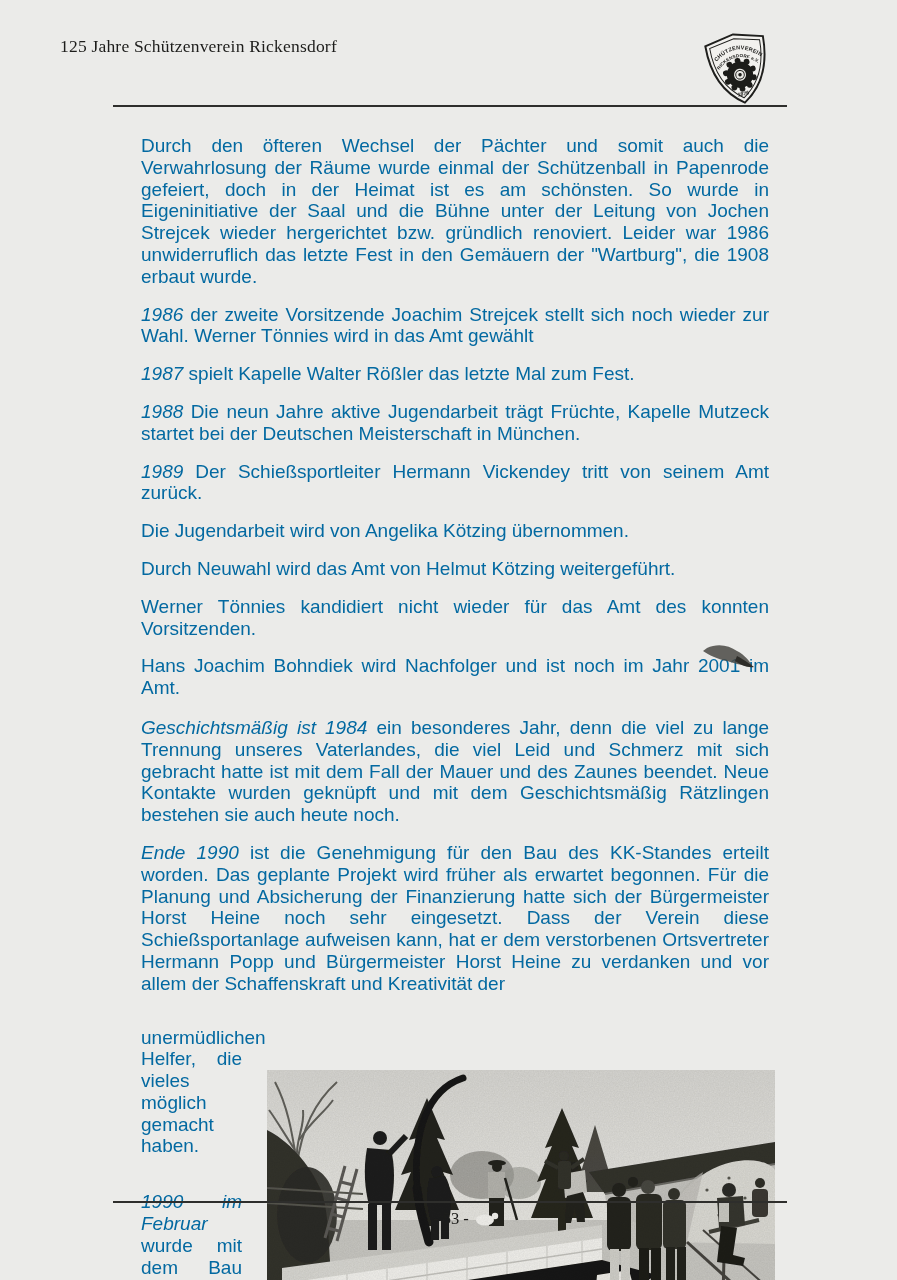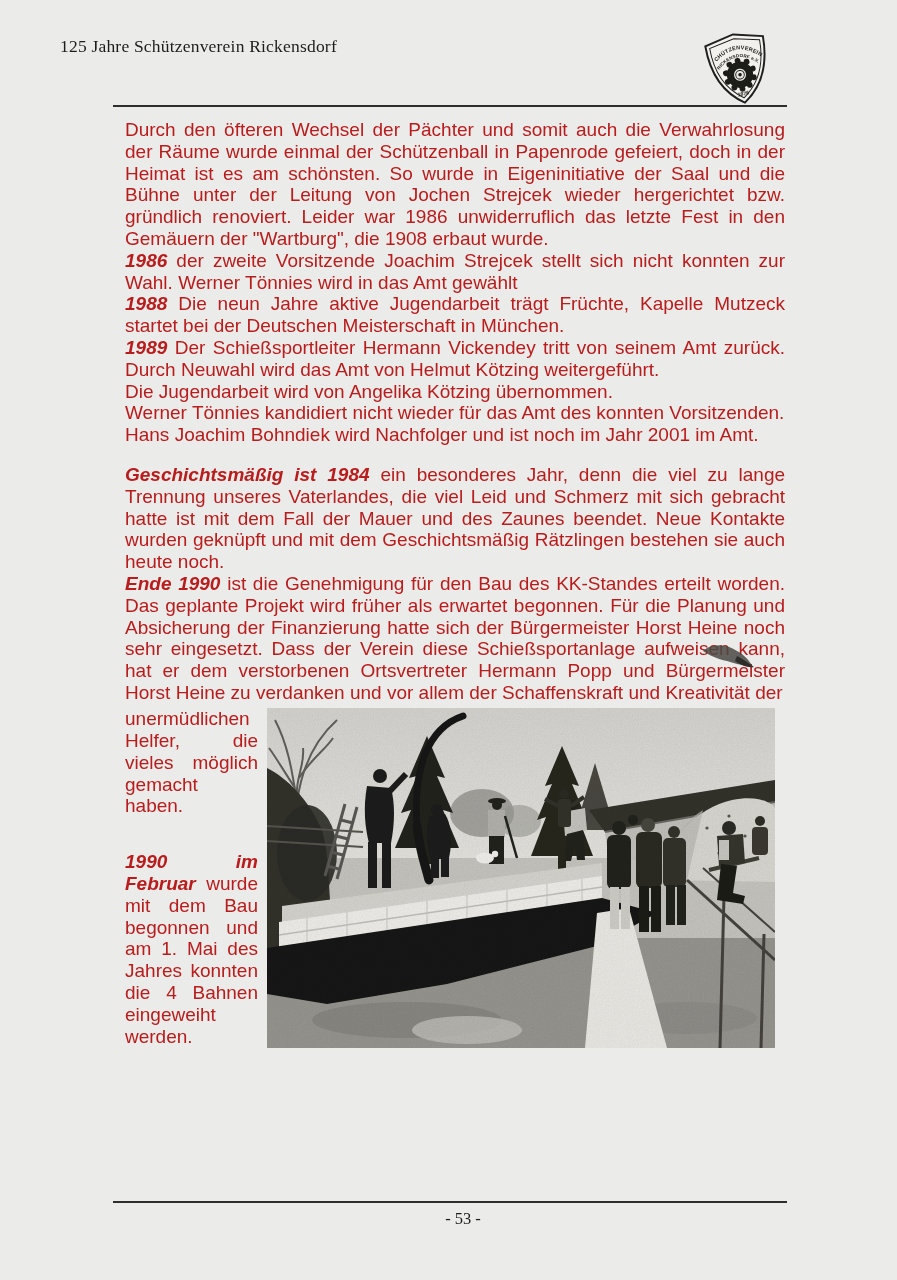--- a/index.html
+++ b/index.html
@@ -4,30 +4,30 @@
 <style>
   html,body{margin:0;padding:0;background:#777;}
   .page{position:relative;width:897px;height:1280px;background:#ebebe9;overflow:hidden;
         font-family:"Liberation Sans","DejaVu Sans",sans-serif;color:#1d1d1b;}
   .page-title{position:absolute;top:36px;left:60px;width:790px;text-align:left;
         font-family:"Liberation Serif","DejaVu Serif",serif;font-size:17.5px;letter-spacing:.2px;}
   .emblem{position:absolute;top:31px;left:703px;width:72px;height:76px;transform:rotate(-10deg);}
   .rule{position:absolute;left:113px;width:674px;height:2px;background:#2e2e2c;}
   .rule-top{top:105px;} .rule-bottom{top:1201px;}
   .content{position:absolute;left:125px;top:119px;width:660px;}
-  .content p, .content .line{margin:0;font-size:19px;line-height:21.8px;text-align:justify;color:#b91c1c;}
-  .lead{font-weight:bold;font-style:italic;}
+  .content p, .content .line{margin:16px;font-size:19px;line-height:21.8px;text-align:justify;color:#0369a1;}
+  .lead{font-weight:normal;font-style:italic;}
   .stretch{text-align:justify;text-align-last:justify;}
   .mb-intro{margin-bottom:23px;} .mb-a{margin-bottom:20px;} .mb-b{margin-bottom:22px;}
   .mb-c{margin-bottom:18px;} .mb-hist{margin-bottom:22px;}
   .wrap{display:flex;margin-top:4px;align-items:center;}
   .leftcol{width:133px;margin-right:9px;flex:none;}
   .helpers{margin-bottom:34px !important;}
   .photo{flex:none;width:508px;height:340px;margin:0;line-height:0;}
-  .pageno{position:absolute;top:1209px;left:68px;width:790px;text-align:center;
+  .pageno{position:absolute;top:1209px;left:56px;width:790px;text-align:center;
         font-family:"Liberation Serif","DejaVu Serif",serif;font-size:16.5px;}
   .smudge{position:absolute;left:699px;top:640px;width:58px;height:32px;pointer-events:none;}
 </style>
 </head>
 <body>
 
 <div class="page">
 
   <div class="page-title">125 Jahre Schützenverein Rickensdorf</div>
 
@@ -66,29 +66,30 @@
       <text x="36" y="66.5" font-size="5.4" font-weight="bold" text-anchor="middle" fill="#161614" font-family="Liberation Sans, sans-serif">1876</text>
     </svg>
   </div>
 
   <div class="rule rule-top"></div>
 
   <div class="content">
 
     <p class="mb-intro">Durch den öfteren Wechsel der Pächter und somit auch die Verwahrlosung der Räume wurde einmal der Schützenball in Papenrode gefeiert, doch in der Heimat ist es am schönsten. So wurde in Eigeninitiative der Saal und die Bühne unter der Leitung von Jochen Strejcek wieder hergerichtet bzw. gründlich renoviert. Leider war 1986 unwiderruflich das letzte Fest in den Gemäuern der "Wartburg", die 1908 erbaut wurde.</p>
 
-    <p class="mb-a"><span class="lead">1986</span> <span>der zweite Vorsitzende Joachim Strejcek stellt sich nicht konnten zur Wahl. Werner Tönnies wird in das Amt gewählt</span></p>
-
+    <p class="mb-a"><span class="lead">1986</span> <span>der zweite Vorsitzende Joachim Strejcek stellt sich noch wieder zur Wahl. Werner Tönnies wird in das Amt gewählt</span></p>
+
+    <p class="mb-b"><span class="lead">1987</span> <span>spielt Kapelle Walter Rößler das letzte Mal zum Fest.</span></p>
 
     <p class="mb-a"><span class="lead">1988</span> <span>Die neun Jahre aktive Jugendarbeit trägt Früchte, Kapelle Mutzeck startet bei der Deutschen Meisterschaft in München.</span></p>
 
     <div class="mb-c">
       <div class="line stretch"><span class="lead">1989</span> <span>Der Schießsportleiter Hermann Vickendey tritt von seinem Amt zurück.</span></div>
+      <div class="line">Die Jugendarbeit wird von Angelika Kötzing übernommen.</div>
       <div class="line">Durch Neuwahl wird das Amt von Helmut Kötzing weitergeführt.</div>
-      <div class="line">Die Jugendarbeit wird von Angelika Kötzing übernommen.</div>
       <div class="line">Werner Tönnies kandidiert nicht wieder für das Amt des konnten Vorsitzenden.</div>
       <div class="line">Hans Joachim Bohndiek wird Nachfolger und ist noch im Jahr 2001 im Amt.</div>
     </div>
 
     <p class="mb-hist"><span class="lead">Geschichtsmäßig ist 1984</span> <span>ein besonderes Jahr, denn die viel zu lange Trennung unseres Vaterlandes, die viel Leid und Schmerz mit sich gebracht hatte ist mit dem Fall der Mauer und des Zaunes beendet. Neue Kontakte wurden geknüpft und mit dem Geschichtsmäßig Rätzlingen bestehen sie auch heute noch.</span></p>
 
     <p><span class="lead">Ende 1990</span> <span>ist die Genehmigung für den Bau des KK-Standes erteilt worden. Das geplante Projekt wird früher als erwartet begonnen. Für die Planung und Absicherung der Finanzierung hatte sich der Bürgermeister Horst Heine noch sehr eingesetzt. Dass der Verein diese Schießsportanlage aufweisen kann, hat er dem verstorbenen Ortsvertreter Hermann Popp und Bürgermeister Horst Heine zu verdanken und vor allem der Schaffenskraft und Kreativität der</span></p>
 
     <div class="wrap">
       <div class="leftcol">

